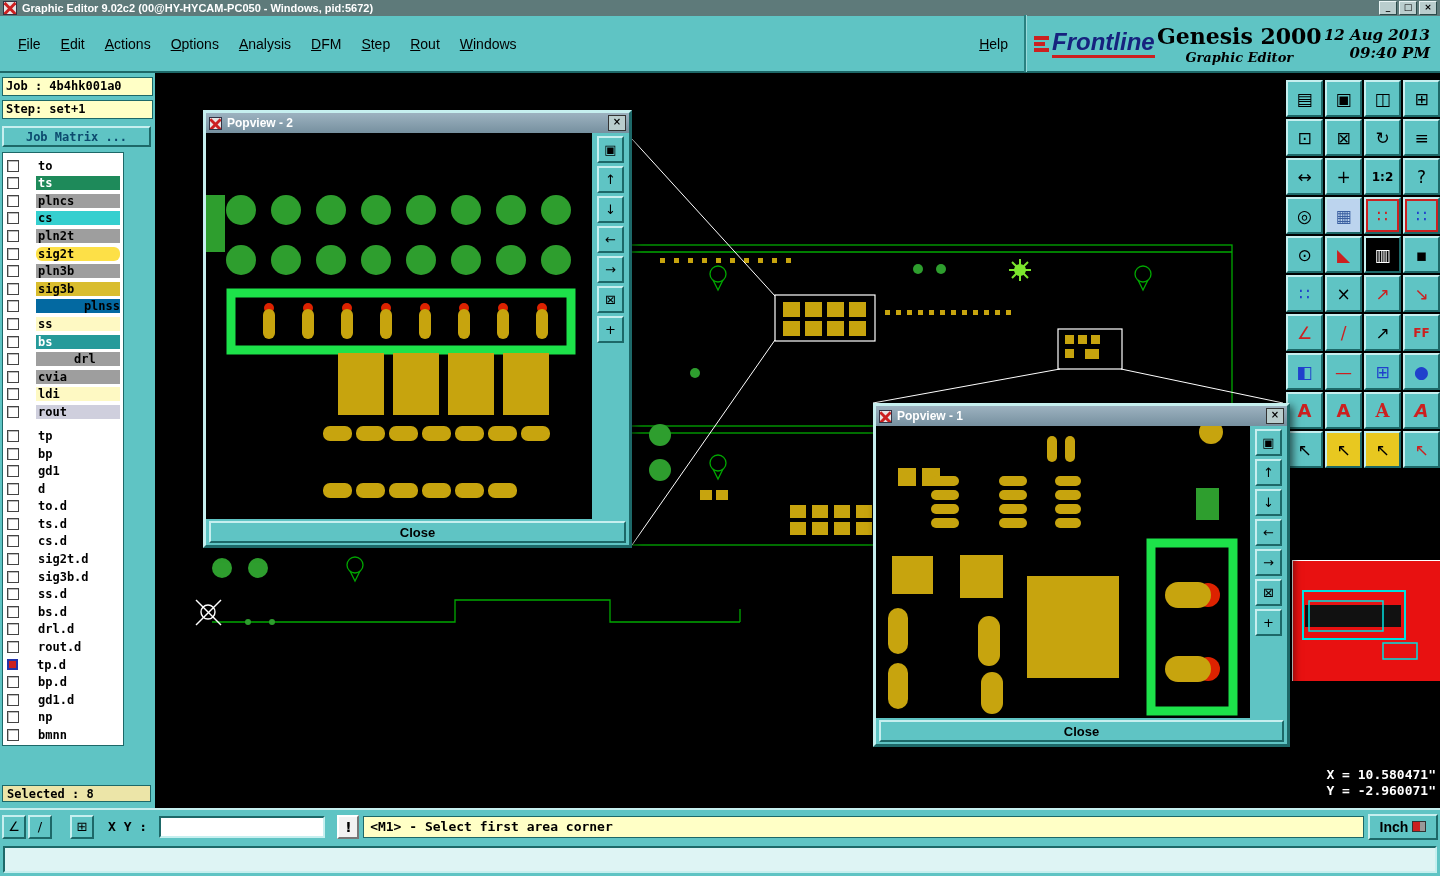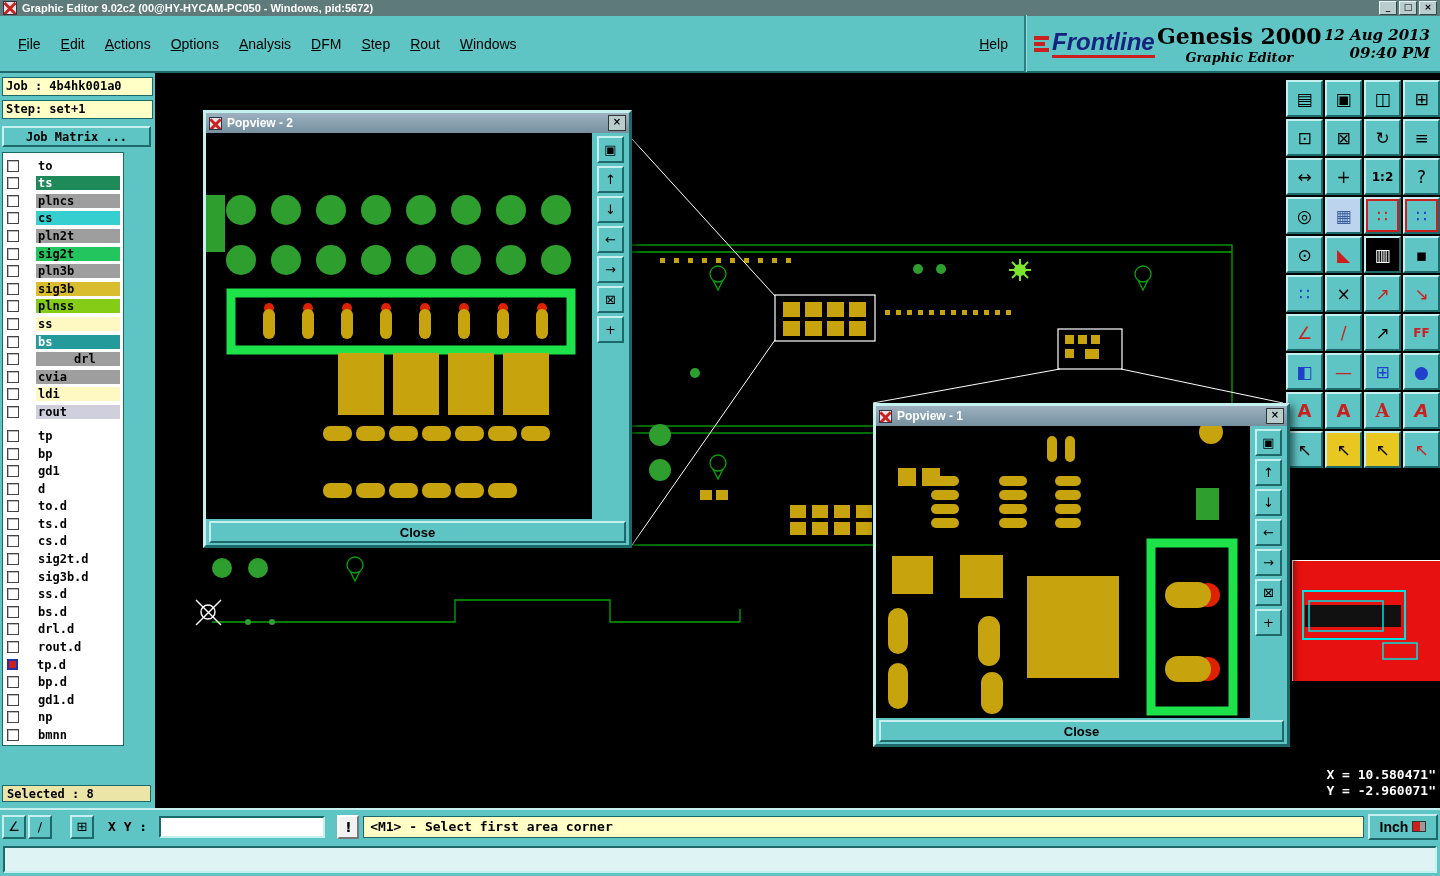--- a/index.html
+++ b/index.html
@@ -43,21 +43,21 @@
   .gen-title{font:bold 22px "DejaVu Serif",serif;color:#000;white-space:nowrap;}
   .gen-sub{font:bold italic 13px "DejaVu Serif",serif;color:#000;margin-top:1px;}
   .date-block{text-align:right;}
   .gen-date,.gen-time{font:bold italic 15px "DejaVu Serif",serif;color:#000;white-space:nowrap;}
 
   
   .left-panel{position:absolute;left:0;top:73px;width:155px;height:735px;background:var(--teal);}
   .job-field{margin:4px 2px 0;height:17px;background:var(--cream);border:1px solid var(--teal-lo);
              font:bold 12px/17px "DejaVu Sans Mono",monospace;padding-left:3px;color:#000;}
   .bevel-up{background:var(--teal);border:2px solid;border-color:var(--teal-hi) var(--teal-lo) var(--teal-lo) var(--teal-hi);}
-  .matrix-btn{display:block;margin:7px 2px 0;width:149px;height:21px;font:bold 12px "DejaVu Sans Mono",monospace;color:#000000;cursor:pointer;}
+  .matrix-btn{display:block;margin:7px 2px 0;width:149px;height:21px;font:bold 12px "DejaVu Sans Mono",monospace;color:#0c4a6e;cursor:pointer;}
   .layer-list{position:absolute;left:2px;top:79px;width:122px;height:594px;background:#fff;
               border:1px solid var(--teal-lo);box-sizing:border-box;padding-top:3px;display:flex;flex-direction:column;}
   .layer-row{display:flex;align-items:center;height:16px;flex:none;margin-top:1.6px;cursor:pointer;}
   .gap-before{margin-top:8px;}
   .layer-check{width:10px;height:10px;background:#fff;border:1px solid #444;box-shadow:inset 1px 1px 0 #bbb;margin-left:4px;flex:none;}
   .check-red{background:#cc2020;border:2px solid #2233aa;width:7px;height:7px;box-shadow:none;}
   .layer-name{margin-left:17px;width:84px;height:14px;font:bold 12px/14px "DejaVu Sans Mono",monospace;
               padding-left:2px;box-sizing:border-box;white-space:nowrap;}
   .selected-field{position:absolute;left:2px;top:712px;width:149px;height:17px;background:#ece5a8;
                   border:1px solid var(--teal-lo);font:bold 12px/16px "DejaVu Sans Mono",monospace;padding-left:4px;box-sizing:border-box;}
@@ -193,33 +193,33 @@
         <div class="layer-row" data-name="layer-row-cs">
           <span class="layer-check" data-name="layer-checkbox-cs"></span>
           <span class="layer-name" data-name="layer-name-cs" style="background: rgb(53, 207, 207); color: rgb(0, 0, 0);">cs</span>
         </div>
         <div class="layer-row" data-name="layer-row-pln2t">
           <span class="layer-check" data-name="layer-checkbox-pln2t"></span>
           <span class="layer-name" data-name="layer-name-pln2t" style="background: rgb(158, 158, 158); color: rgb(0, 0, 0);">pln2t</span>
         </div>
         <div class="layer-row" data-name="layer-row-sig2t">
           <span class="layer-check" data-name="layer-checkbox-sig2t"></span>
-          <span class="layer-name" data-name="layer-name-sig2t" style="background: #22c55e; color: rgb(0, 0, 0);">sig2t</span>
+          <span class="layer-name" data-name="layer-name-sig2t" style="background: #fde047; color: rgb(0, 0, 0); border-radius: 6px;">sig2t</span>
         </div>
         <div class="layer-row" data-name="layer-row-pln3b">
           <span class="layer-check" data-name="layer-checkbox-pln3b"></span>
           <span class="layer-name" data-name="layer-name-pln3b" style="background: rgb(158, 158, 158); color: rgb(0, 0, 0);">pln3b</span>
         </div>
         <div class="layer-row" data-name="layer-row-sig3b">
           <span class="layer-check" data-name="layer-checkbox-sig3b"></span>
           <span class="layer-name" data-name="layer-name-sig3b" style="background: rgb(217, 189, 46); color: rgb(0, 0, 0);">sig3b</span>
         </div>
         <div class="layer-row" data-name="layer-row-plnss">
           <span class="layer-check" data-name="layer-checkbox-plnss"></span>
-          <span class="layer-name" data-name="layer-name-plnss" style="background: #84cc16; color: rgb(0, 0, 0);">plnss</span>
+          <span class="layer-name" data-name="layer-name-plnss" style="background: #0369a1; color: rgb(0, 0, 0); text-align: right;">plnss</span>
         </div>
         <div class="layer-row" data-name="layer-row-ss">
           <span class="layer-check" data-name="layer-checkbox-ss"></span>
           <span class="layer-name" data-name="layer-name-ss" style="background: #fef9c3; color: rgb(0, 0, 0);">ss</span>
         </div>
         <div class="layer-row" data-name="layer-row-bs">
           <span class="layer-check" data-name="layer-checkbox-bs"></span>
           <span class="layer-name" data-name="layer-name-bs" style="background: rgb(37, 154, 154); color: rgb(255, 255, 255);">bs</span>
         </div>
         <div class="layer-row" data-name="layer-row-drl">

